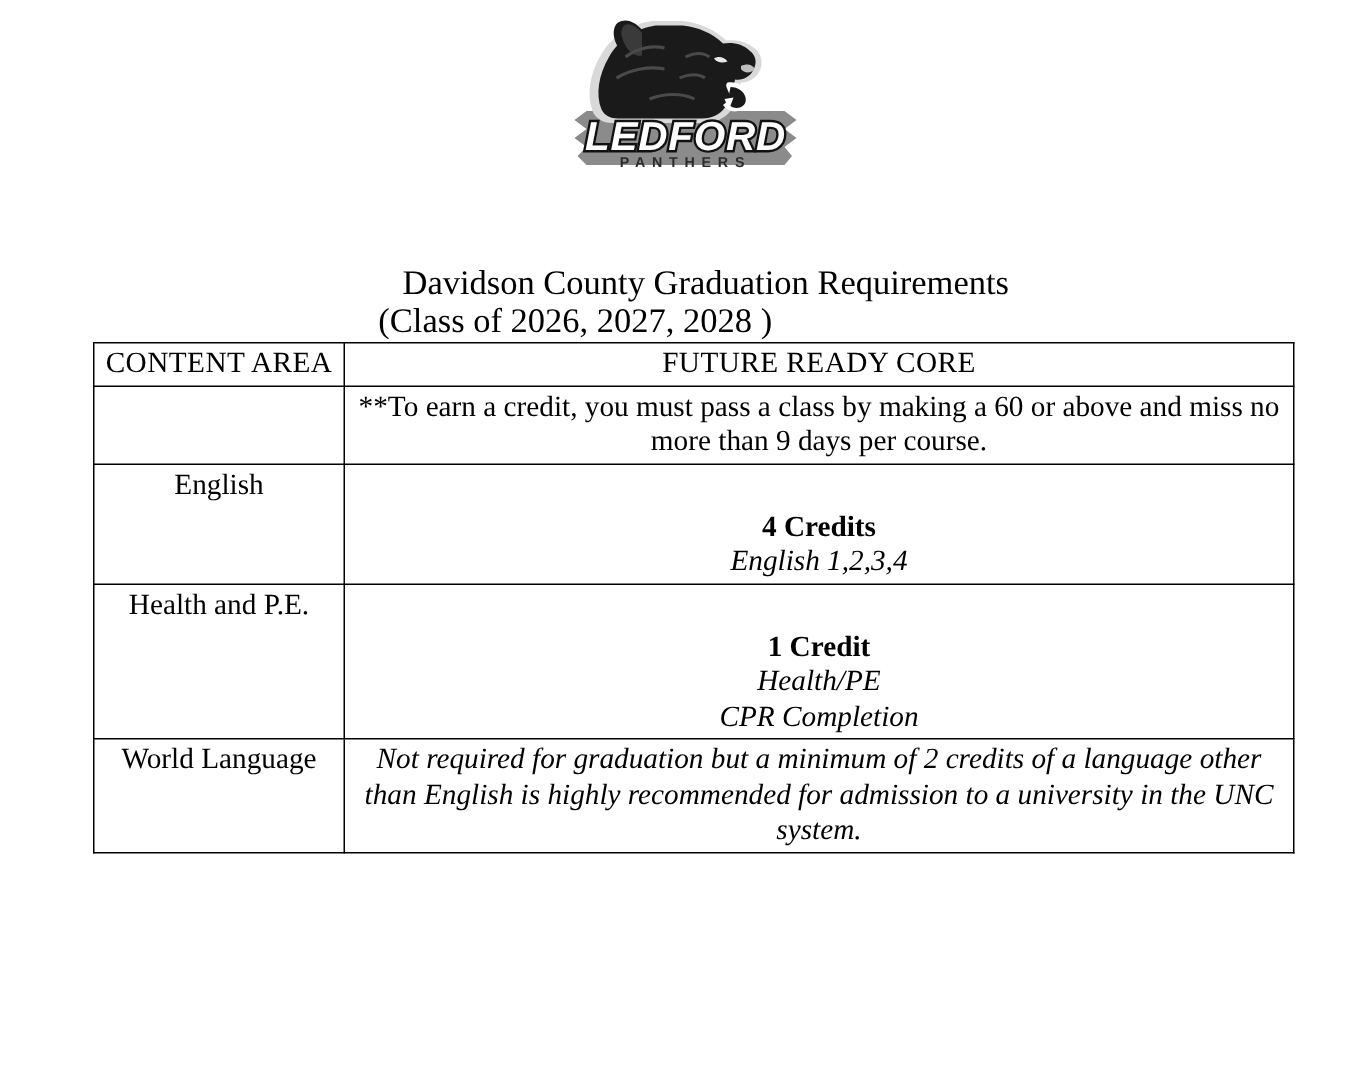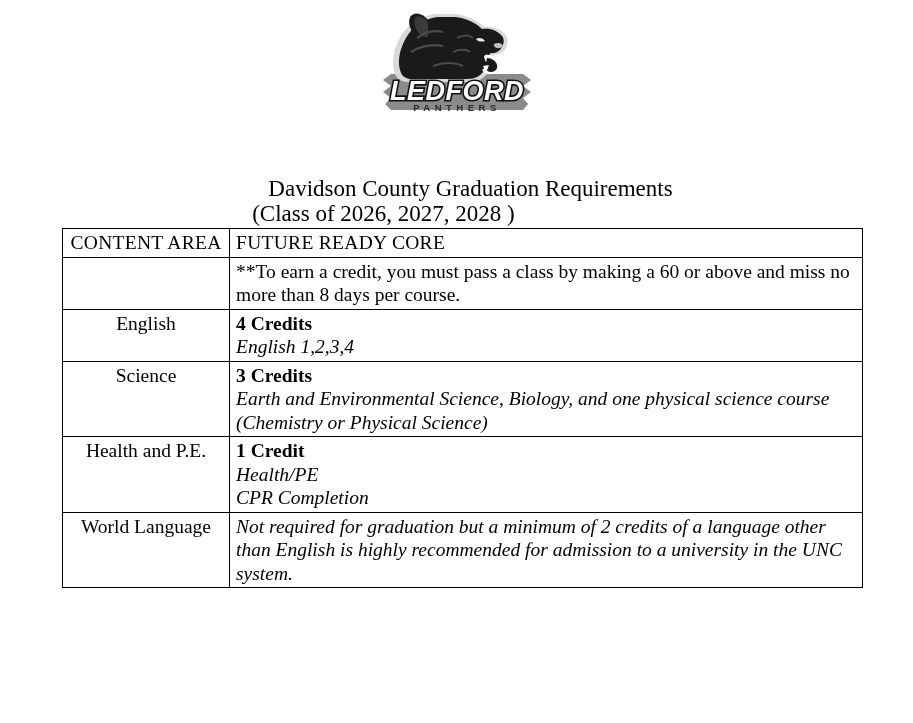--- a/index.html
+++ b/index.html
@@ -79,27 +79,29 @@
     vertical-align: top;
     font-size: 19.5px;
     line-height: 23.5px;
   }
   .col-area {
     width: 167px;
     text-align: center;
   }
   .col-core {
     width: 633px;
+    text-align: center;
   }
   .hdr {
     font-size: 19.5px;
     letter-spacing: 0.3px;
   }
   .credits {
     font-weight: bold;
+    margin-top: 28px;
   }
   .courses {
     font-style: italic;
   }
   .note {
     font-size: 19.5px;
   }
   .inline-bold { font-weight: bold; }
   .row-electives td { vertical-align: middle; }
 </style>
@@ -173,39 +175,32 @@
     </colgroup>
     <tbody>
 
       <tr>
         <td class="col-area hdr">CONTENT AREA</td>
         <td class="col-core hdr">FUTURE READY CORE</td>
       </tr>
 
       <tr>
         <td class="col-area"></td>
-        <td class="col-core note">**To earn a credit, you must pass a class by making a 60 or above and miss no more than 8 days per course.</td>
+        <td class="col-core note">**To earn a credit, you must pass a class by making a 60 or above and miss no more than 9 days per course.</td>
       </tr>
 
       <tr>
         <td class="col-area">English</td>
         <td class="col-core">
           <div class="credits">4 Credits</div>
           <div class="courses">English 1,2,3,4</div>
         </td>
       </tr>
 
 
-      <tr>
-        <td class="col-area">Science</td>
-        <td class="col-core">
-          <div class="credits">3 Credits</div>
-          <div class="courses">Earth and Environmental Science, Biology, and one physical science course (Chemistry or Physical Science)</div>
-        </td>
-      </tr>
 
 
       <tr>
         <td class="col-area">Health and P.E.</td>
         <td class="col-core">
           <div class="credits">1 Credit</div>
           <div class="courses">Health/PE</div>
           <div class="courses">CPR Completion</div>
         </td>
       </tr>

